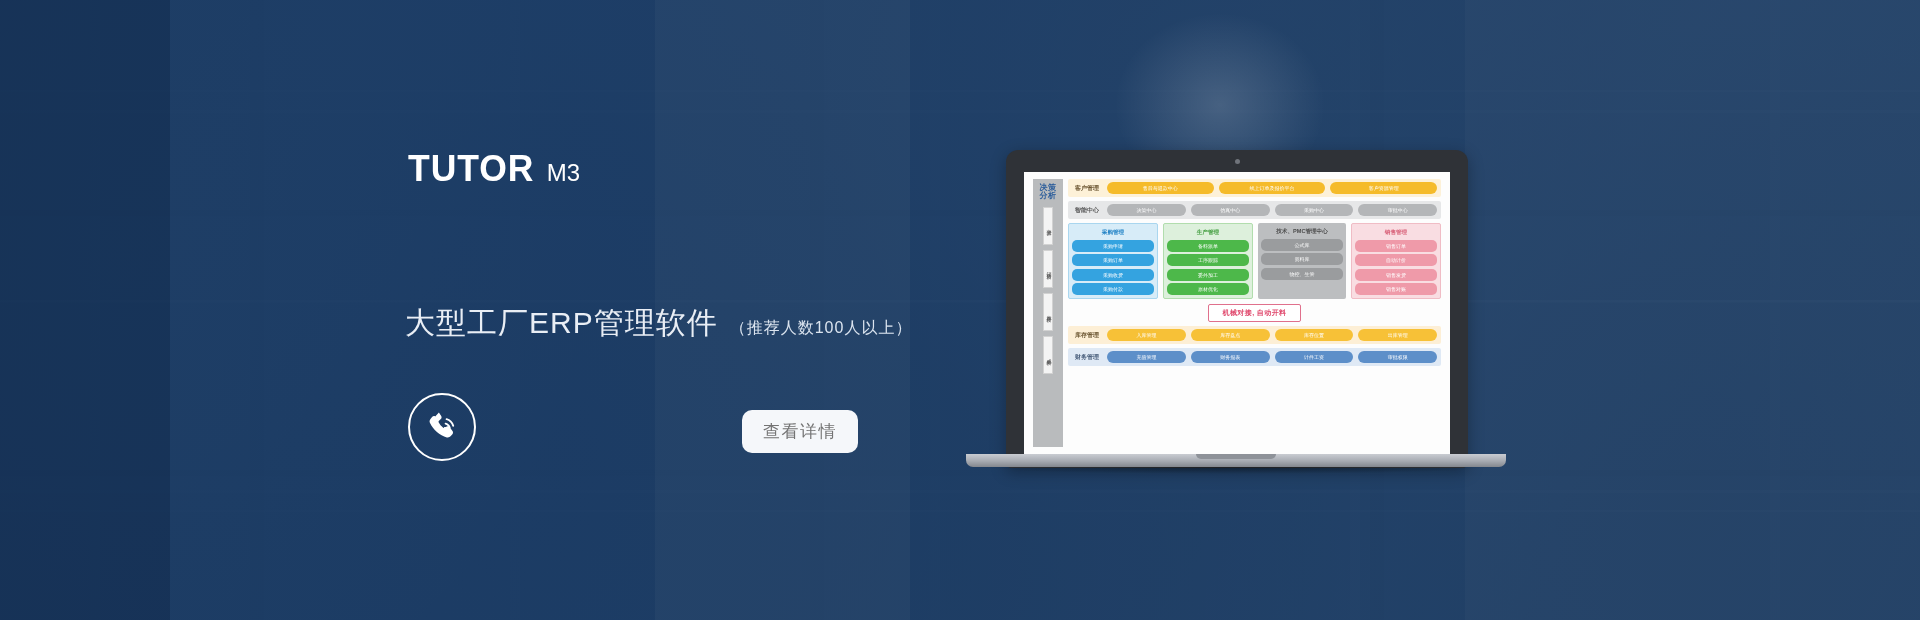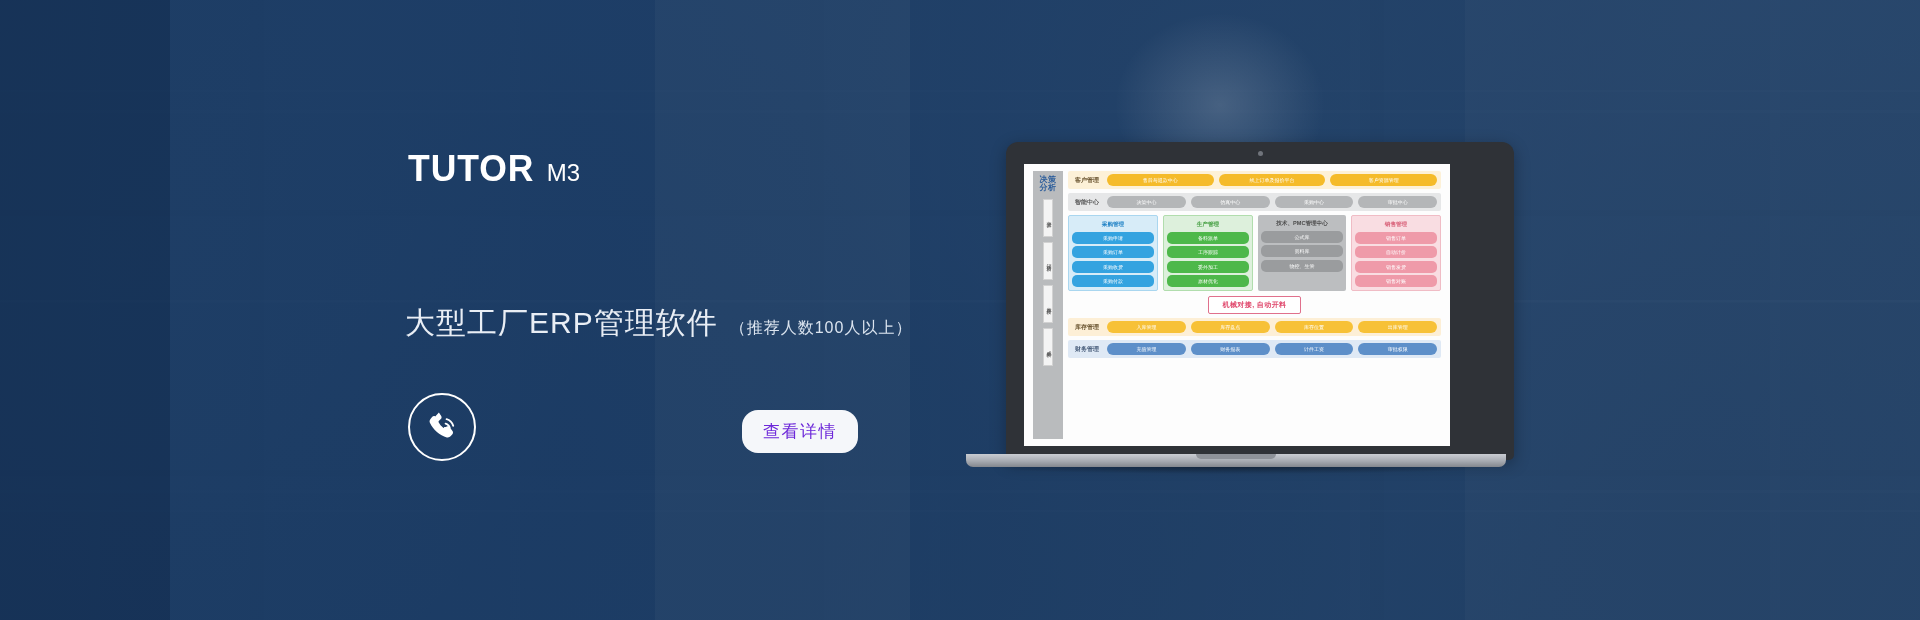--- a/index.html
+++ b/index.html
@@ -100,31 +100,31 @@
     font-size:27px; font-weight:bold; color:#ffffff;
     letter-spacing:3px; line-height:1.12;
   }
   .phone-number {
     font-size:29px; color:#ffffff; letter-spacing:1.2px;
     line-height:1.15; margin-top:1px;
   }
 
   .cta-button {
     position:absolute; left:742px; top:410px;
-    width:116px; height:43px; border-radius:16px;
-    background:#f5f7fa; color:#6d28d9;
+    width:116px; height:43px; border-radius:10px;
+    background:#f5f7fa; color:#737373;
     border:none; cursor:pointer;
     font-size:17px; font-family:inherit; letter-spacing:1.5px;
     display:flex; align-items:center; justify-content:center;
   }
 
   
   .laptop { position:absolute; left:966px; top:138px; width:540px; height:340px; }
   .laptop-lid {
-    position:absolute; left:40px; top:4px; width:508px; height:318px;
+    position:absolute; left:40px; top:12px; width:462px; height:318px;
     background:#2f3237; border-radius:12px 12px 5px 5px;
     box-shadow:0 4px 16px rgba(0,0,0,0.30);
   }
   .laptop-cam {
     position:absolute; left:50%; top:9px; width:5px; height:5px; margin-left:-2.5px;
     background:#70747b; border-radius:50%;
   }
   .laptop-screen {
     position:absolute; left:18px; top:22px; width:426px; height:282px;
     background:#fdfdfd; overflow:hidden;

